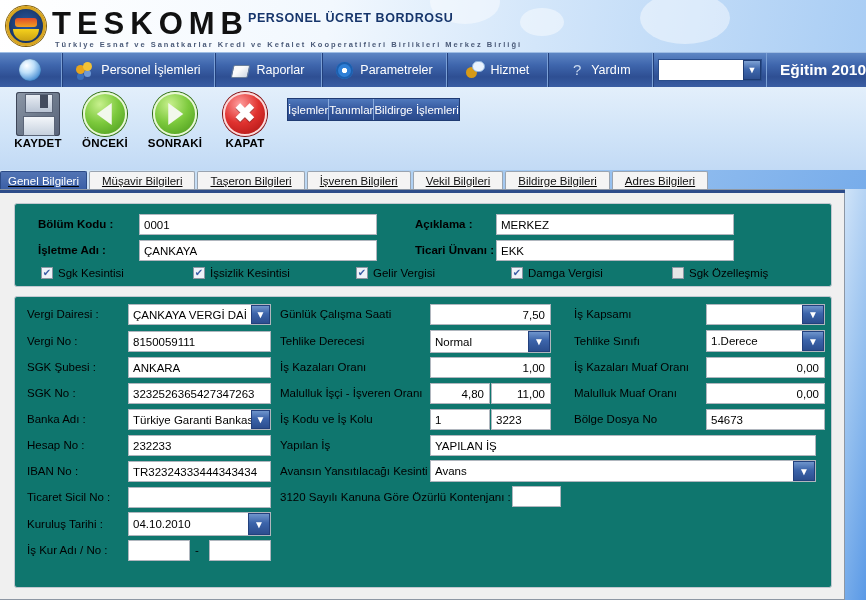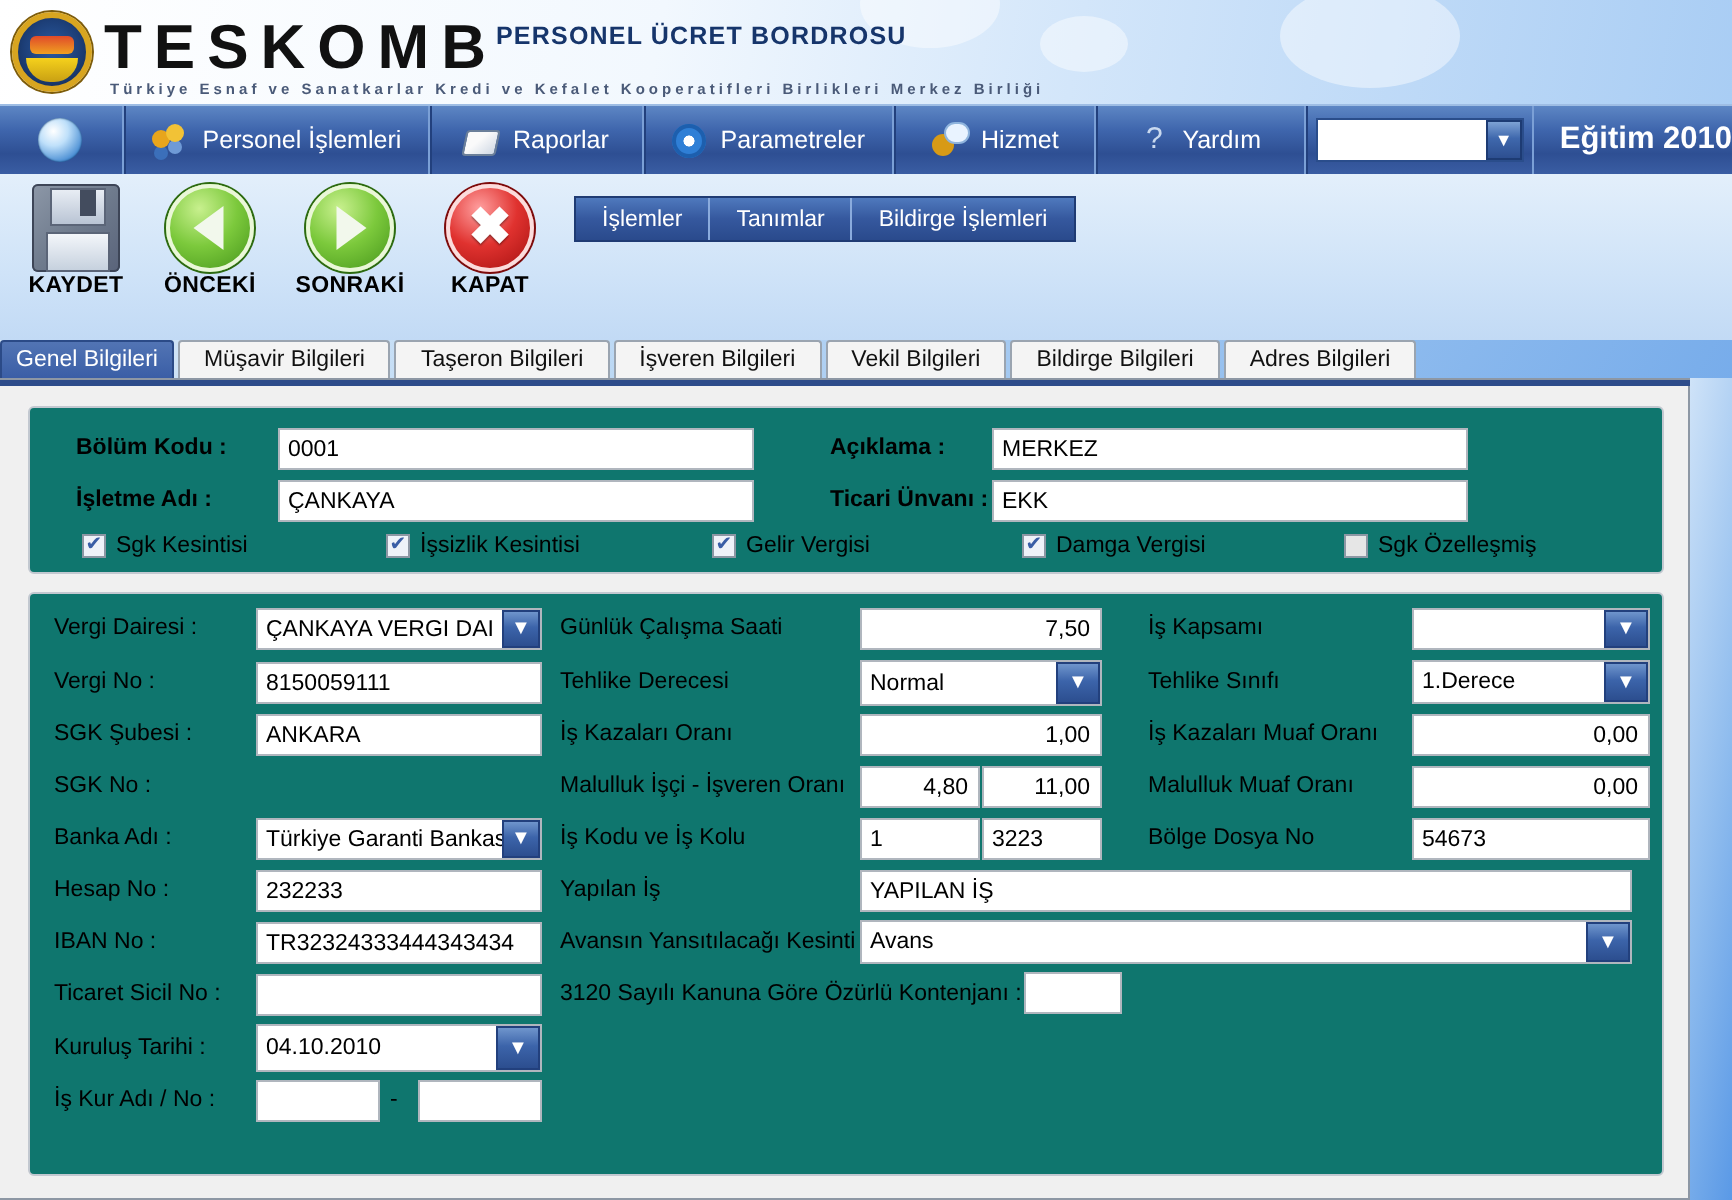--- a/index.html
+++ b/index.html
@@ -182,29 +182,29 @@
   }
 
   .subtabs{
     position:absolute; left:287px; top:98px; height:23px;
     display:flex;
     background: linear-gradient(180deg,#4f79bd 0%,#35589e 50%,#2a4a8c 100%);
     border:1px solid #1f3b73;
   }
   .subtab{
     display:flex; align-items:center; justify-content:center;
-    padding:0 13px; color:#fff; font-size:11.5px;
+    padding:0 0; color:#fff; font-size:11.5px;
     border-right:1px solid #8aabdd;
   }
   .subtab:last-child{ border-right:none; }
 
   
   .tabrow{
     position:absolute; left:0; top:170px; width:866px; height:20px;
-    display:flex; align-items:flex-start;
+    display:flex; align-items:center;text-decoration:underline;
   }
   .tab{
     height:19px; padding:0 12px;
     display:flex; align-items:center;
     font-size:11.5px; color:#111;
     background:#f4f4f4;
     border:1px solid #9aa4b0; border-bottom:none;
     margin-right:2px;
     border-radius:2px 2px 0 0;
   }
@@ -407,20 +407,21 @@
       <span class="carr">▼</span>
     </div>
 
     <div class="lbl" style="left:12px; top:38px;">Vergi No :</div>
     <div class="fld" style="left:113px; top:34px; width:143px; height:21px;">8150059111</div>
 
     <div class="lbl" style="left:12px; top:64px;">SGK Şubesi :</div>
     <div class="fld" style="left:113px; top:60px; width:143px; height:21px;">ANKARA</div>
 
     <div class="lbl" style="left:12px; top:90px;">SGK No :</div>
+    <div class="fld" style="left:113px; top:86px; width:143px; height:21px;">3232526365427347263</div>
 
     <div class="lbl" style="left:12px; top:116px;">Banka Adı :</div>
     <div class="combo" style="left:113px; top:112px; width:143px; height:21px;">
       <span class="cv">Türkiye Garanti Bankası</span>
       <span class="carr">▼</span>
     </div>
 
     <div class="lbl" style="left:12px; top:142px;">Hesap No :</div>
     <div class="fld" style="left:113px; top:138px; width:143px; height:21px;">232233</div>
 

